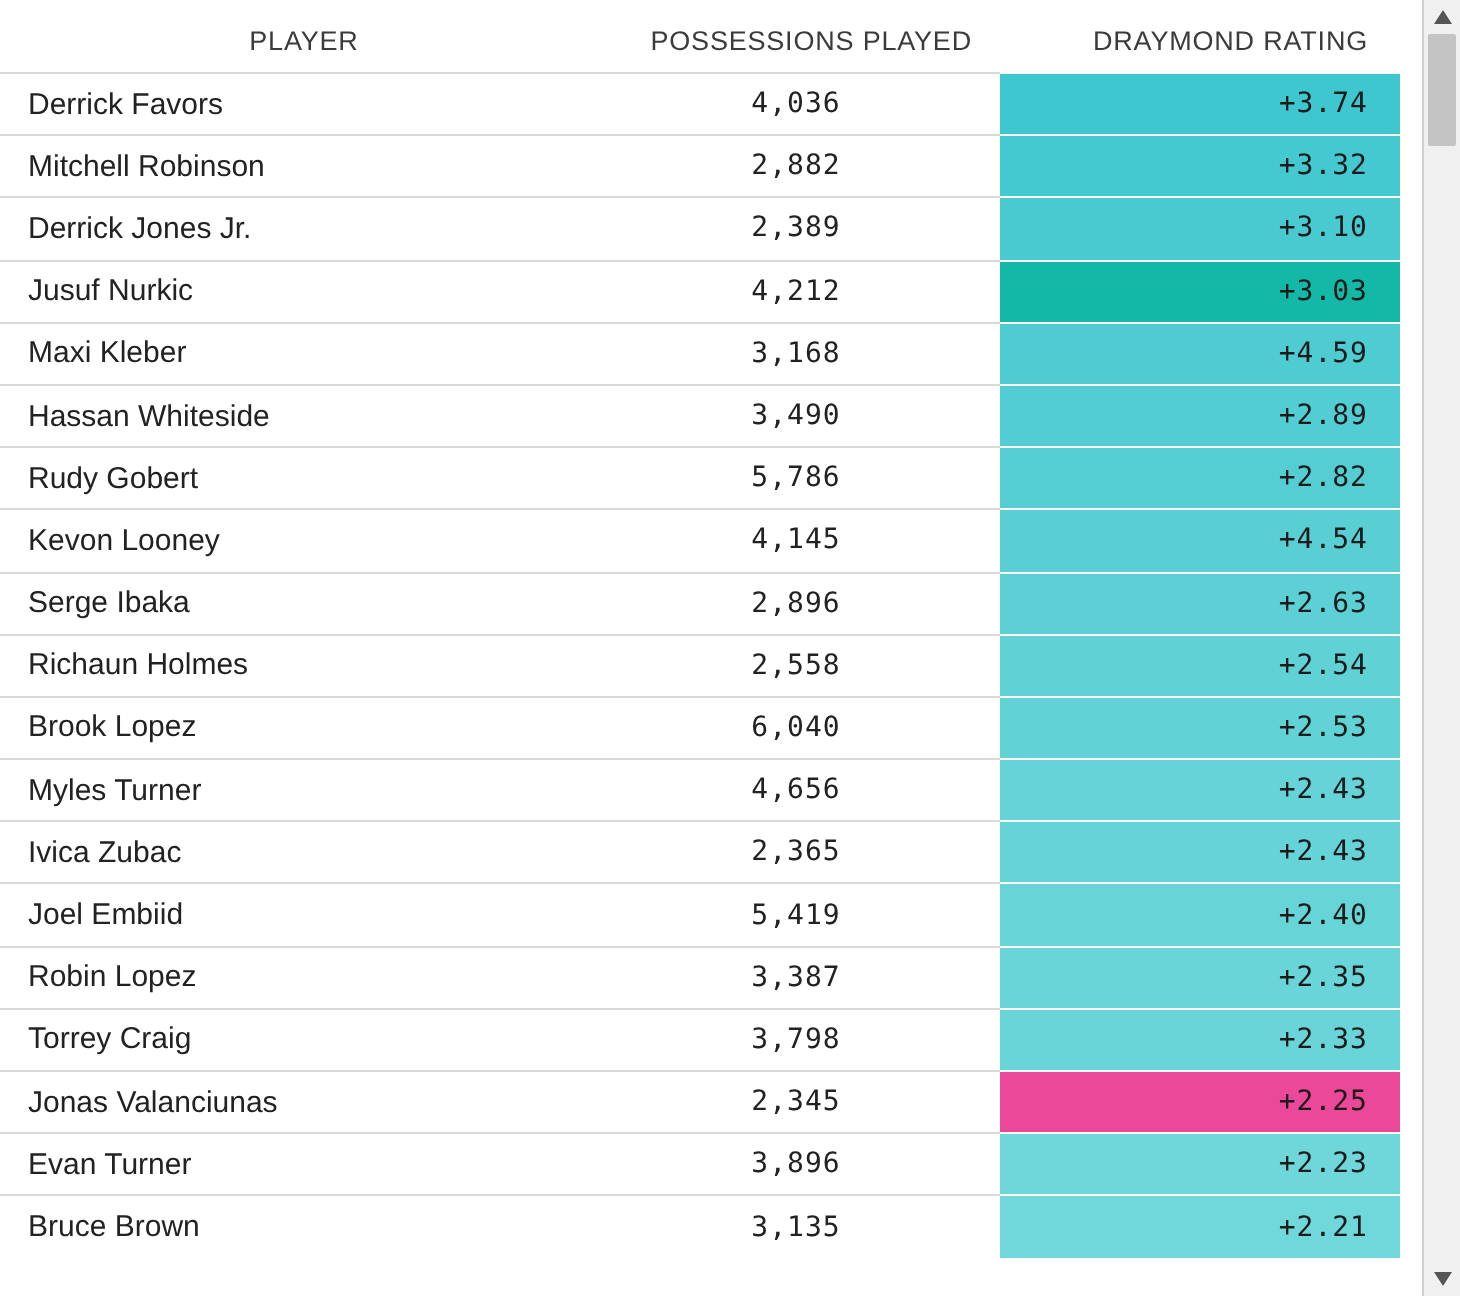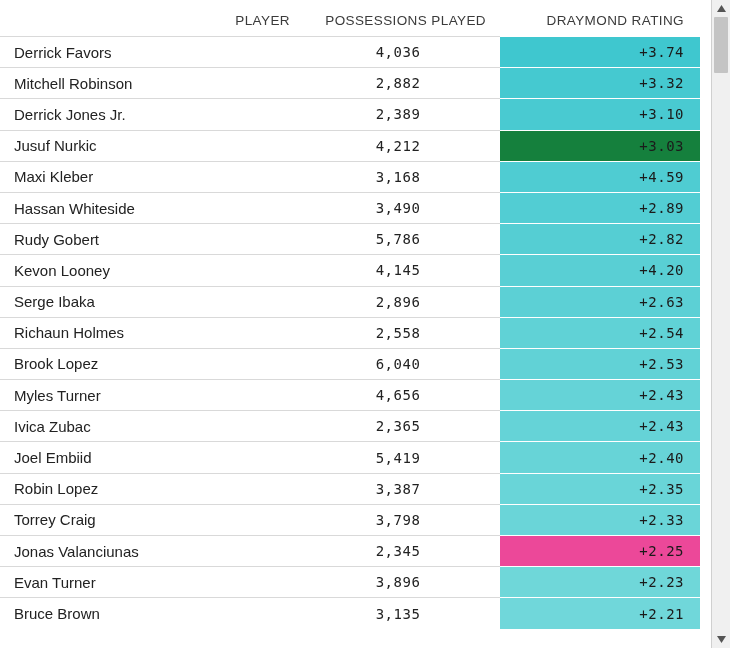--- a/index.html
+++ b/index.html
@@ -32,21 +32,21 @@
     font-family: "Liberation Sans", sans-serif;
     font-size: 13.5px;
     font-weight: normal;
     color: #3b3b3b;
     letter-spacing: 0.4px;
     padding: 0 10px 8px 10px;
     height: 28px;
     vertical-align: bottom;
     background: #ffffff;
   }
-  th.th-player { text-align: right; padding-left: 14px; }
+  th.th-player { text-align: center; padding-left: 14px; }
   th.th-poss   { text-align: right; padding-right: 14px; }
   th.th-rating { text-align: right; padding-right: 16px; }
 
   tbody td {
     height: 31.2px;
     border-top: 1px solid #d9d9d9;
     font-size: 15px;
     color: #222222;
     padding: 0 10px;
     vertical-align: middle;
@@ -147,41 +147,41 @@
           <td class="c-rating" style="background-color: rgb(69, 201, 208);">+3.32</td>
         </tr>
         <tr>
           <td class="c-name">Derrick Jones Jr.</td>
           <td class="c-poss">2,389</td>
           <td class="c-rating" style="background-color: rgb(73, 202, 209);">+3.10</td>
         </tr>
         <tr>
           <td class="c-name">Jusuf Nurkic</td>
           <td class="c-poss">4,212</td>
-          <td class="c-rating" style="background-color: #15803d;">+3.03</td>
+          <td class="c-rating" style="background-color: #14b8a6;">+3.03</td>
         </tr>
         <tr>
           <td class="c-name">Maxi Kleber</td>
           <td class="c-poss">3,168</td>
           <td class="c-rating" style="background-color: rgb(79, 204, 210);">+4.59</td>
         </tr>
         <tr>
           <td class="c-name">Hassan Whiteside</td>
           <td class="c-poss">3,490</td>
           <td class="c-rating" style="background-color: rgb(82, 205, 211);">+2.89</td>
         </tr>
         <tr>
           <td class="c-name">Rudy Gobert</td>
           <td class="c-poss">5,786</td>
           <td class="c-rating" style="background-color: rgb(85, 206, 211);">+2.82</td>
         </tr>
         <tr>
           <td class="c-name">Kevon Looney</td>
           <td class="c-poss">4,145</td>
-          <td class="c-rating" style="background-color: rgb(89, 207, 212);">+4.20</td>
+          <td class="c-rating" style="background-color: rgb(89, 207, 212);">+4.54</td>
         </tr>
         <tr>
           <td class="c-name">Serge Ibaka</td>
           <td class="c-poss">2,896</td>
           <td class="c-rating" style="background-color: rgb(92, 208, 213);">+2.63</td>
         </tr>
         <tr>
           <td class="c-name">Richaun Holmes</td>
           <td class="c-poss">2,558</td>
           <td class="c-rating" style="background-color: rgb(96, 210, 214);">+2.54</td>

